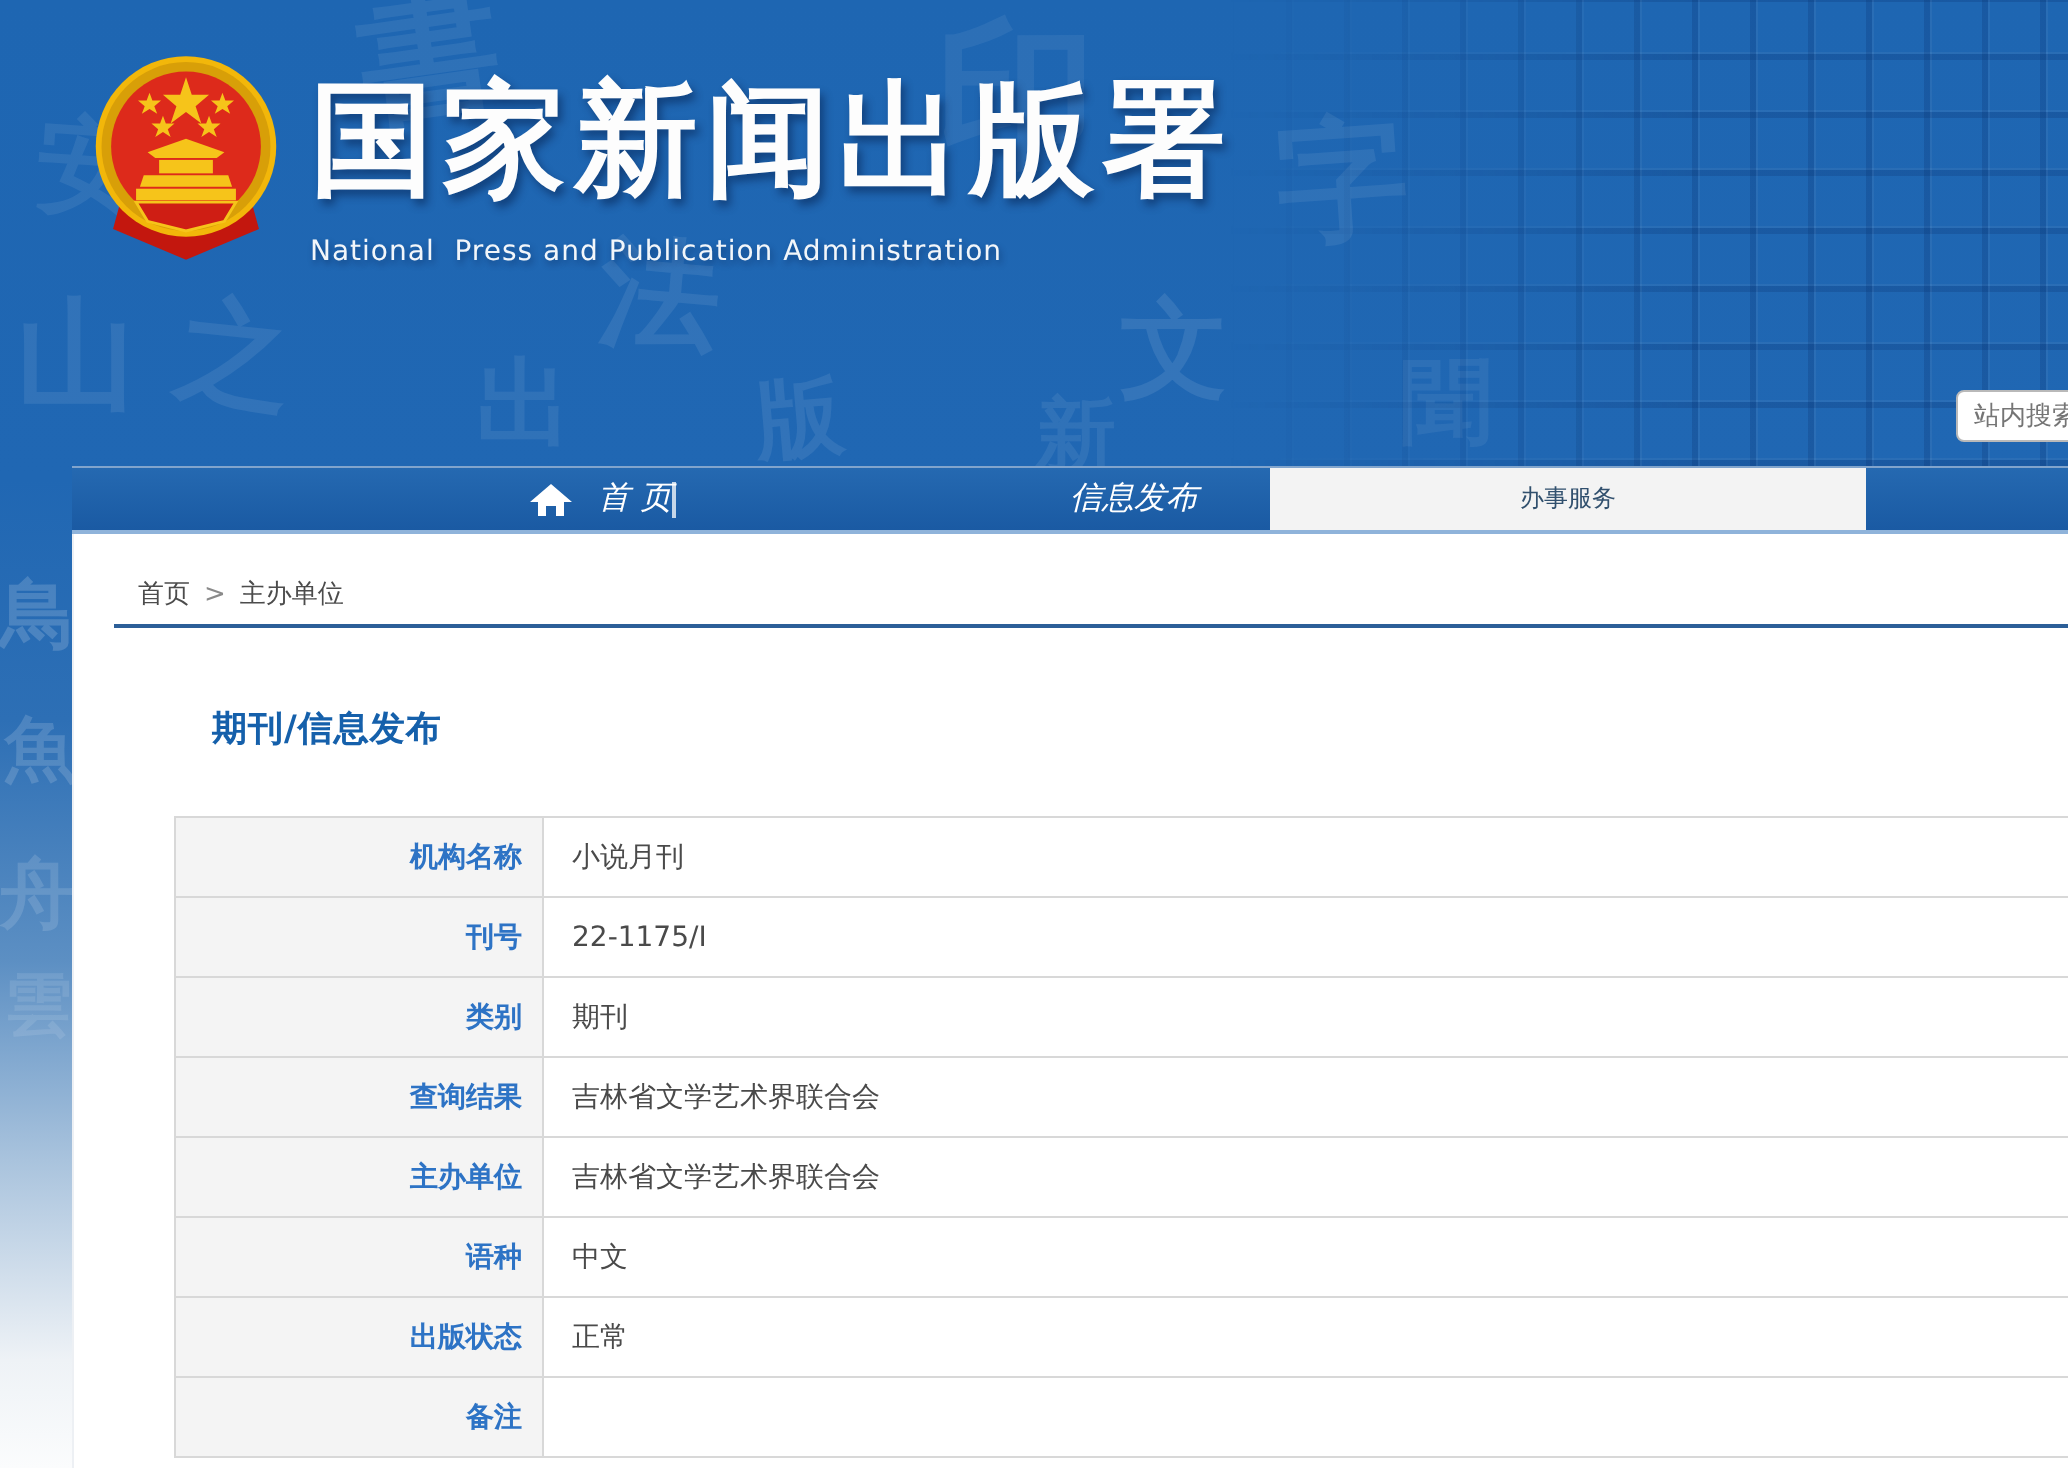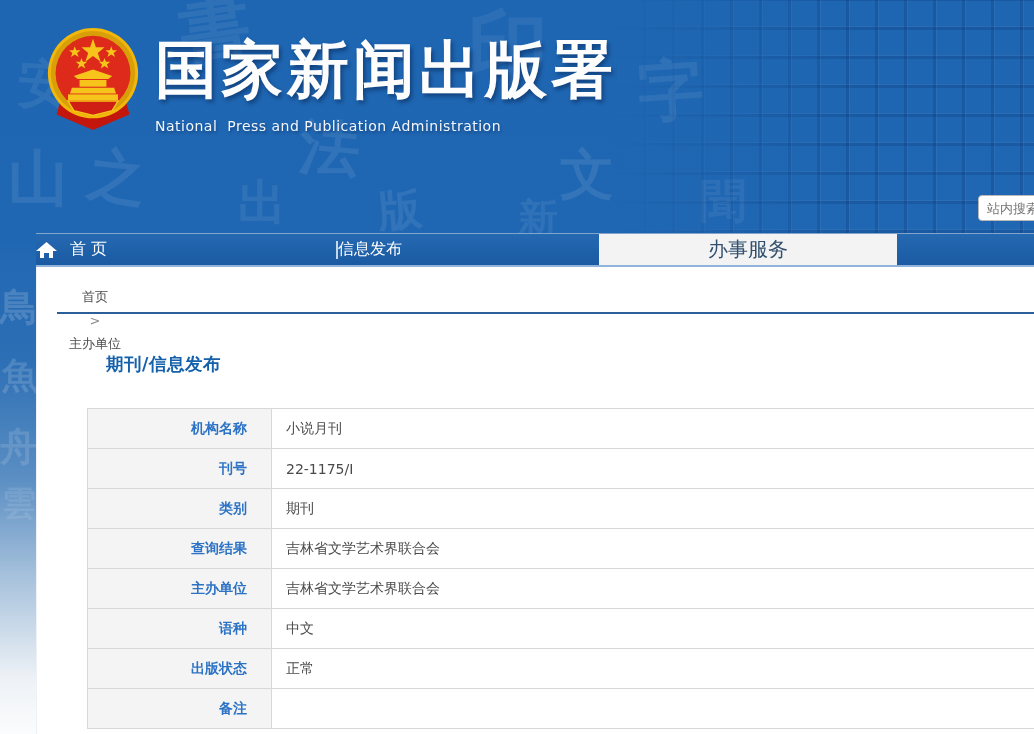--- a/index.html
+++ b/index.html
@@ -45,58 +45,58 @@
     font-family:inherit;
   }
   
   .navbar {
     position:absolute; left:36px; top:233px; width:998px; height:34px;
     background:linear-gradient(180deg,#2569b1,#1a5aa3);
     border-top:1px solid rgba(255,255,255,.45);
     border-bottom:2px solid #8fb3da;
     display:flex; align-items:stretch;
   }
-  .nav-sec { display:flex; align-items:center; justify-content:flex-start; color:#fff;
-    font-size:16px; cursor:pointer; white-space:pre; }
+  .nav-sec { display:flex; align-items:center; justify-content:flex-end; color:#fff;
+    font-size:16px; cursor:pointer; white-space:pre;font-style:italic; }
   .nav-home { width:300px; gap:13px; }
   .home-icon { width:21px; height:16px; display:block; }
   .nav-divider { width:2px; height:18px; background:rgba(255,255,255,.75); align-self:center; }
   .nav-info { width:261px; }
   .nav-tab-active {
     width:298px; background:#f3f3f3; color:#31506e; cursor:pointer;
-    display:flex; align-items:center; justify-content:center; font-size:20px;
+    display:flex; align-items:center; justify-content:center; font-size:12px;margin-left:36px;
   }
   .nav-fill { flex:1; }
   
   .panel {
     position:absolute; left:36px; top:267px; width:998px; height:467px;
     background:#fff; border-left:1px solid rgba(20,60,110,.08);
   }
   .breadcrumb {
     position:absolute; left:32px; top:21px; font-size:13px; color:#4c4c4c;
-    display:flex; gap:7px; align-items:center;flex-direction:column;
+    display:flex; gap:7px; align-items:center;
   }
   .breadcrumb .crumb-home { cursor:pointer; }
   .breadcrumb .sep { color:#8a8a8a; }
   .crumb-rule {
     position:absolute; left:20px; top:45px; width:978px; height:0;
     border-top:2px solid #2c5f98;
   }
   .page-title {
     position:absolute; left:69px; top:85px;
     color:#1560ab; font-size:17.5px; font-weight:bold; letter-spacing:.5px;
   }
   .result-table {
     position:absolute; left:50px; top:141px; width:1010px;
     border-collapse:collapse; table-layout:fixed; font-size:14px;
   }
   .result-table td { border:1px solid #d8d8d8; height:40px; padding:0; }
   .result-table td.lbl {
     width:184px; background:#f4f4f4; color:#2d73c5; font-weight:bold;
-    text-align:right; padding-right:24px;
+    text-align:right; padding-right:10px;
   }
   .result-table td.val { color:#4a4a4a; padding-left:14px; text-align:left; }
 </style>
 </head>
 <body>
 
 <div class="page-bg"></div>
 <div class="wm-layer" id="wm-layer">
     <span class="wm" style="left: 180px; top: -6px; font-size: 70px; opacity: 0.07; transform: rotate(-8deg);">書</span>
     <span class="wm" style="left: 300px; top: 118px; font-size: 60px; opacity: 0.08; transform: rotate(5deg);">法</span>

